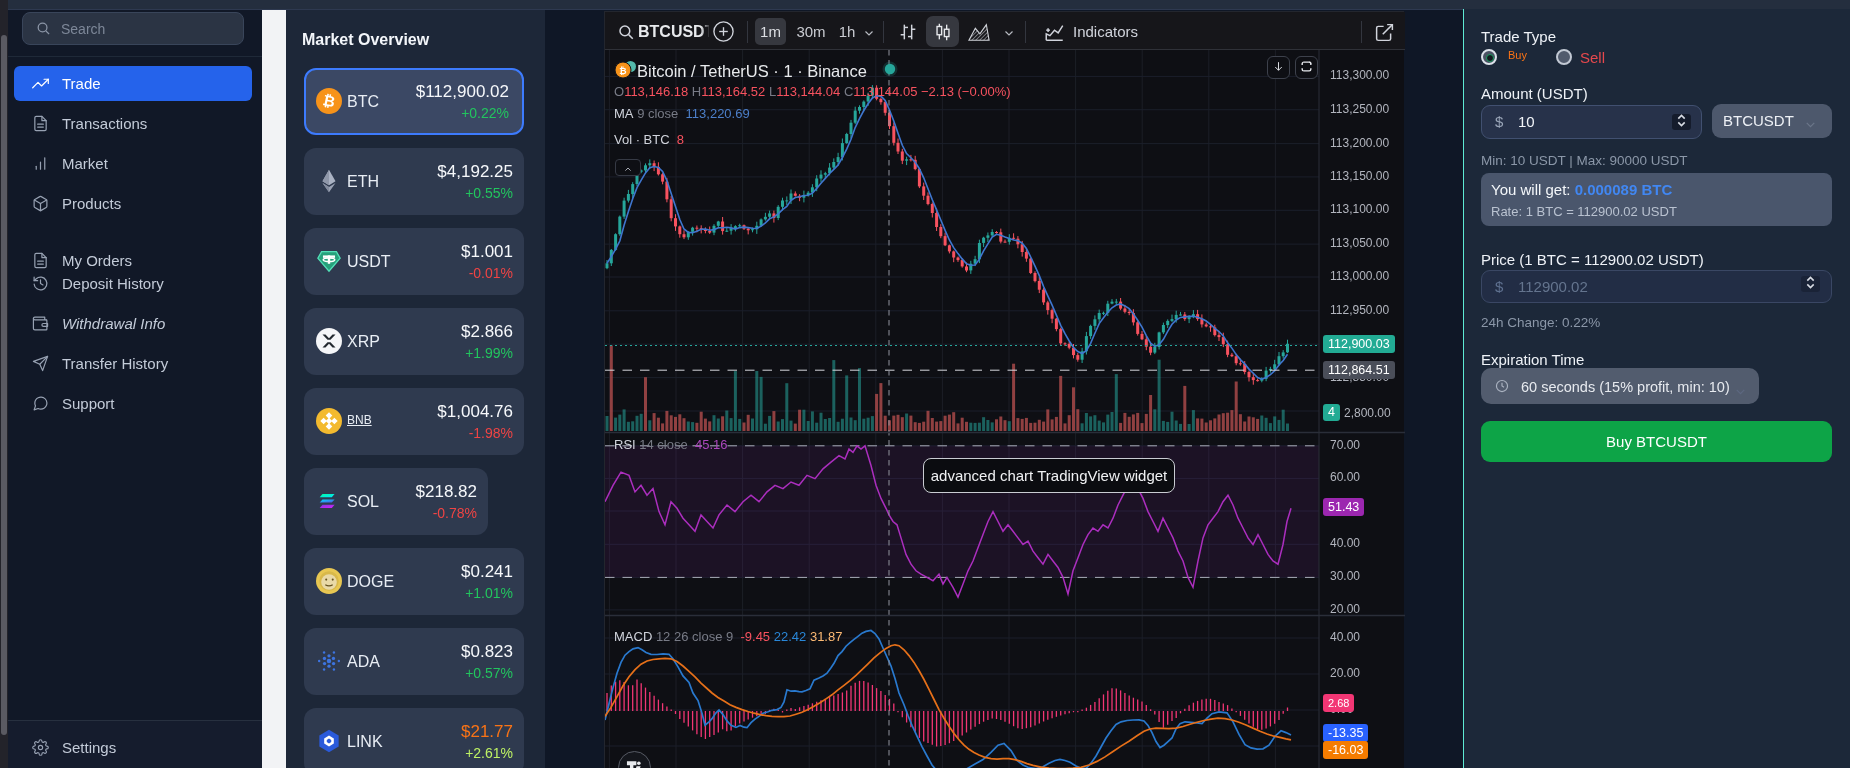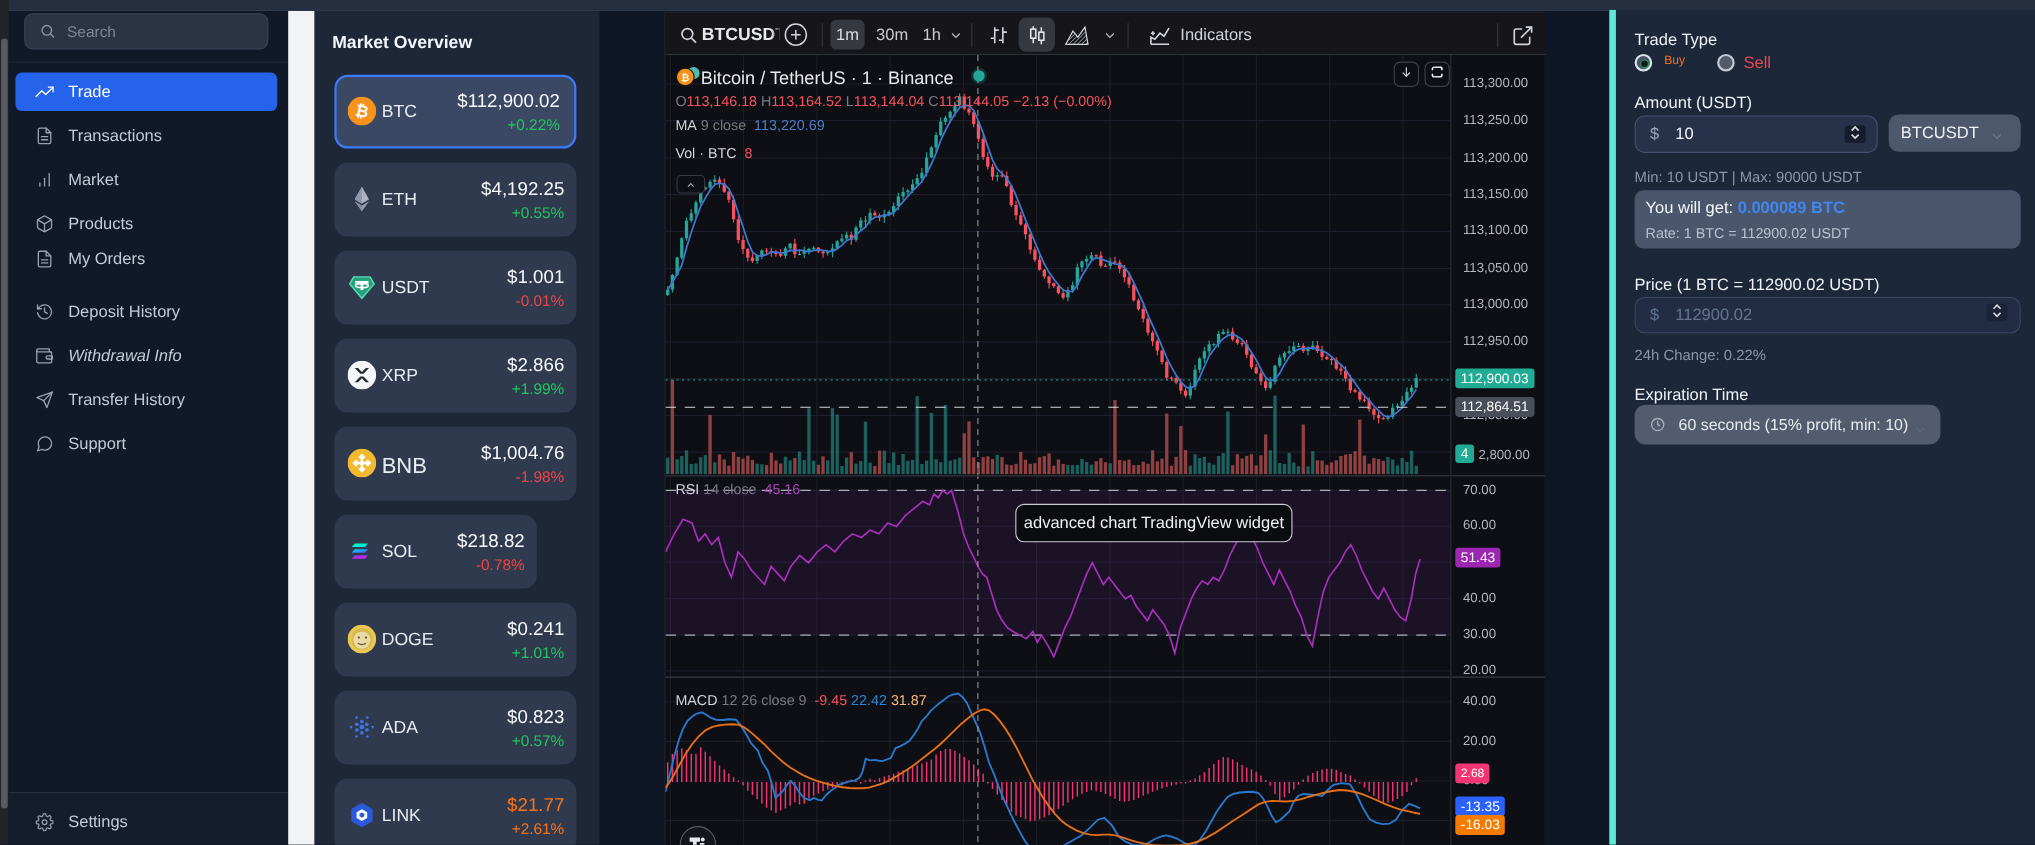--- a/index.html
+++ b/index.html
@@ -52,21 +52,21 @@
       <div style="margin-left:13px;font-size:15px;color:#c3cbd8;">Market</div>
     </div>
     <div style="position:absolute;left:6px;top:176px;width:238px;height:35px;border-radius:6px;display:flex;align-items:center;">
       <div style="margin-left:18px;width:17px;height:17px;"><svg width="17" height="17" viewBox="0 0 24 24" fill="none" stroke="#97a1b2" stroke-width="1.7" stroke-linecap="round" stroke-linejoin="round">
           <path d="M21 16V8a2 2 0 0 0-1-1.73l-7-4a2 2 0 0 0-2 0l-7 4A2 2 0 0 0 3 8v8a2 2 0 0 0 1 1.73l7 4a2 2 0 0 0 2 0l7-4A2 2 0 0 0 21 16z"></path>
           <polyline points="3.27 6.96 12 12.01 20.73 6.96"></polyline>
           <line x1="12" y1="22.08" x2="12" y2="12"></line>
         </svg></div>
       <div style="margin-left:13px;font-size:15px;color:#c3cbd8;">Products</div>
     </div>
-    <div style="position:absolute;left:6px;top:208px;width:238px;height:35px;border-radius:6px;display:flex;align-items:center;">
+    <div style="position:absolute;left:6px;top:233px;width:238px;height:35px;border-radius:6px;display:flex;align-items:center;">
       <div style="margin-left:18px;width:17px;height:17px;"><svg width="17" height="17" viewBox="0 0 24 24" fill="none" stroke="#97a1b2" stroke-width="1.7" stroke-linecap="round" stroke-linejoin="round">
           <path d="M14 2H6a2 2 0 0 0-2 2v16a2 2 0 0 0 2 2h12a2 2 0 0 0 2-2V8z"></path>
           <polyline points="14 2 14 8 20 8"></polyline>
           <line x1="16" y1="13" x2="8" y2="13"></line>
           <line x1="16" y1="17" x2="8" y2="17"></line>
         </svg></div>
       <div style="margin-left:13px;font-size:15px;color:#c3cbd8;">My Orders</div>
     </div>
     <div style="position:absolute;left:6px;top:256px;width:238px;height:35px;border-radius:6px;display:flex;align-items:center;">
       <div style="margin-left:18px;width:17px;height:17px;"><svg width="17" height="17" viewBox="0 0 24 24" fill="none" stroke="#97a1b2" stroke-width="1.7" stroke-linecap="round" stroke-linejoin="round">
@@ -158,21 +158,21 @@
           <g transform="translate(8.2,14)">
             <rect x="-2.5" y="-2.5" width="5" height="5" transform="rotate(45)" fill="#fff"></rect>
           </g>
           <g transform="translate(19.8,14)">
             <rect x="-2.5" y="-2.5" width="5" height="5" transform="rotate(45)" fill="#fff"></rect>
           </g>
           <g transform="translate(14,14)">
             <rect x="-2.5" y="-2.5" width="5" height="5" transform="rotate(45)" fill="#fff"></rect>
           </g>
         </svg></div>
-      <div style="position:absolute;left:43px;top:25px;font-size:20px;color:#e8edf4;">BNB</div>
+      <div style="position:absolute;left:43px;top:25px;font-size:12px;color:#e8edf4;text-decoration:underline;">BNB</div>
       <div style="position:absolute;right:11px;top:14px;font-size:17px;color:#f6f8fb;text-align:right;">$1,004.76</div>
       <div style="position:absolute;right:11px;top:37px;font-size:14px;color:#ef4444;text-align:right;">-1.98%</div>
     </div>
     <div style="position:absolute;left:304px;top:468px;width:184px;height:67px;background:#2f3a4f;border-radius:12px;">
       <div style="position:absolute;left:12px;top:20px;width:26px;height:26px;"><svg width="26" height="26" viewBox="0 0 28 28">
           <defs>
             <linearGradient id="sg1" x1="0" y1="0" x2="1" y2="1">
               <stop offset="0" stop-color="#00ffa3"></stop>
               <stop offset="1" stop-color="#03e1ff"></stop>
             </linearGradient>
@@ -227,21 +227,21 @@
       <div style="position:absolute;right:11px;top:37px;font-size:14px;color:#22c55e;text-align:right;">+0.57%</div>
     </div>
     <div style="position:absolute;left:304px;top:708px;width:220px;height:67px;background:#2f3a4f;border-radius:12px;">
       <div style="position:absolute;left:12px;top:20px;width:26px;height:26px;"><svg width="26" height="26" viewBox="0 0 28 28">
           <path d="M14 2 L24.4 8 V20 L14 26 L3.6 20 V8 Z" fill="#2a5ada"></path>
           <path d="M14 8.2 L19.2 11.2 V16.8 L14 19.8 L8.8 16.8 V11.2 Z" fill="#fff"></path>
           <path d="M14 11.4 L16.4 12.8 V15.2 L14 16.6 L11.6 15.2 V12.8 Z" fill="#2a5ada"></path>
         </svg></div>
       <div style="position:absolute;left:43px;top:25px;font-size:16px;color:#e8edf4;">LINK</div>
       <div style="position:absolute;right:11px;top:14px;font-size:17px;color:#f97316;text-align:right;">$21.77</div>
-      <div style="position:absolute;right:11px;top:37px;font-size:14px;color:#f97316;text-align:right;">+2.61%</div>
+      <div style="position:absolute;right:11px;top:37px;font-size:14px;color:#bef264;text-align:right;">+2.61%</div>
     </div>
   </div>
 
 <div style="position:absolute;left:604px;top:11px;width:800px;height:757px;background:#0e0f14;border-left:1px solid #23262e;border-top:1px solid #23262e;">
 <div style="position:absolute;left:0;top:0;width:800px;height:38px;background:#16161a;border-bottom:1px solid #2f3138;"></div>
 
 <div style="position:absolute;left:12px;top:11px;width:18px;height:18px;">
 <svg width="18" height="18" viewBox="0 0 24 24" fill="none" stroke="#d1d4dc" stroke-width="2">
         <circle cx="10.5" cy="10.5" r="6.5"></circle>
         <line x1="15.5" y1="15.5" x2="21" y2="21"></line>
@@ -1064,21 +1064,21 @@
     <div style="position:absolute;left:719px;top:324px;background:#22ab94;color:#fff;font-size:12.5px;line-height:18px;padding:0 5px;border-radius:3px;">112,900.03</div>
     <div style="position:absolute;left:719px;top:349.5px;background:#4a4e59;color:#fff;font-size:12.5px;line-height:18px;padding:0 5px;border-radius:3px;">112,864.51</div>
     <div style="position:absolute;left:719px;top:392.5px;background:#22ab94;color:#fff;font-size:12.5px;line-height:17px;padding:0 5px;border-radius:3px;">4</div>
     <div style="position:absolute;left:740px;top:393.5px;color:#b2b5be;font-size:12px;line-height:16px;">2,800.00</div>
     <div style="position:absolute;left:719px;top:487px;background:#9c27b0;color:#fff;font-size:12.5px;line-height:18px;padding:0 5px;border-radius:3px;">51.43</div>
     <div style="position:absolute;left:719px;top:682.5px;background:#f23674;color:#fff;font-size:11px;line-height:18px;padding:0 5px;border-radius:3px;">2.68</div>
     <div style="position:absolute;left:719px;top:712.5px;background:#2962ff;color:#fff;font-size:12.5px;line-height:18px;padding:0 5px;border-radius:3px;">-13.35</div>
     <div style="position:absolute;left:719px;top:729.5px;background:#f57c00;color:#fff;font-size:12.5px;line-height:18px;padding:0 5px;border-radius:3px;">-16.03</div>
   </div>
 
-<div style="position:absolute;left:1463px;top:9px;width:387px;height:759px;background:#1c2839;border-left:6px solid #5eead4;">
+<div style="position:absolute;left:1463px;top:9px;width:387px;height:759px;background:#1c2839;border-left:1px solid #5eead4;">
   <div style="position:absolute;left:17px;top:19px;font-size:15px;color:#eef2f7;">Trade Type</div>
   <div style="position:absolute;left:17px;top:40px;width:16px;height:16px;border-radius:50%;border:2px solid #dce2ea;background:#4a5264;"></div>
   <div style="position:absolute;left:22px;top:45px;width:8px;height:8px;border-radius:50%;background:#14181f;border:1px solid #1c9d62;"></div>
   <div style="position:absolute;left:44px;top:40px;font-size:11px;color:#f97316;">Buy</div>
   <div style="position:absolute;left:92px;top:40px;width:16px;height:16px;border-radius:50%;border:2px solid #c2c9d4;background:#515b6d;"></div>
   <div style="position:absolute;left:116px;top:40px;font-size:15px;color:#e5484d;">Sell</div>
   <div style="position:absolute;left:17px;top:76px;font-size:15px;color:#eef2f7;">Amount (USDT)</div>
   <div style="position:absolute;left:17px;top:96px;width:221px;height:34px;background:#27324a;border:1px solid #415070;border-radius:9px;"></div>
   <div style="position:absolute;left:31px;top:104px;font-size:15px;color:#9aa5b8;">$</div>
   <div style="position:absolute;left:54px;top:104px;font-size:15px;color:#f2f5f9;">10</div>
@@ -1109,13 +1109,14 @@
   <div style="position:absolute;left:17px;top:342px;font-size:15px;color:#eef2f7;">Expiration Time</div>
   <div style="position:absolute;left:17px;top:359px;width:278px;height:36px;background:#525c6e;border-radius:10px;"></div>
   <div style="position:absolute;left:31px;top:370px;"><svg width="14" height="14" viewBox="0 0 24 24" fill="none" stroke="#aab2c0" stroke-width="2">
         <circle cx="12" cy="12" r="9.5"></circle>
         <polyline points="12 6.5 12 12 15.5 14"></polyline>
       </svg></div>
   <div style="position:absolute;left:57px;top:370px;font-size:14.5px;color:#e7eaef;">60 seconds (15% profit, min: 10)</div>
   <div style="position:absolute;left:270px;top:375px;"><svg width="13" height="13" viewBox="0 0 24 24" fill="none" stroke="#5d6880" stroke-width="2.2">
         <polyline points="5 9 12 16 19 9"></polyline>
       </svg></div>
+  <div style="position:absolute;left:17px;top:412px;width:351px;height:41px;background:#0da447;border-radius:9px;text-align:center;font-size:15px;color:#fff;line-height:41px;">Buy BTCUSDT</div>
 </div>
 
 </body></html>

